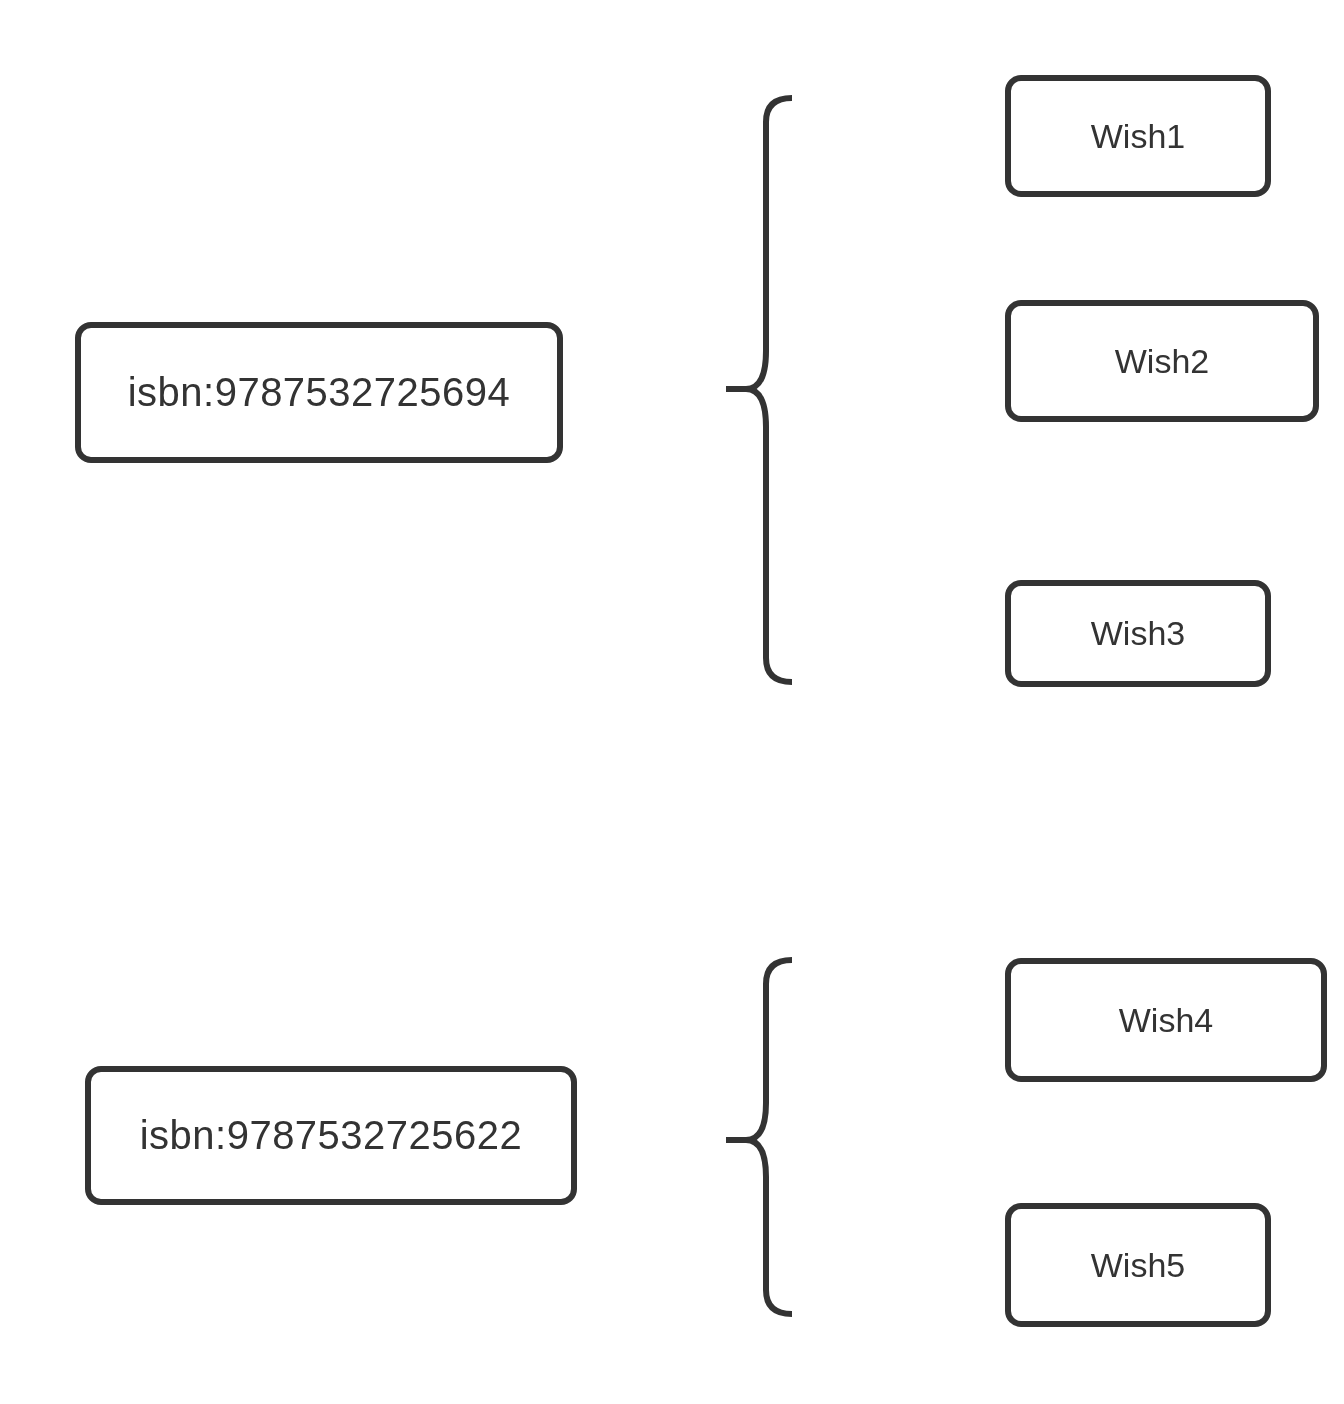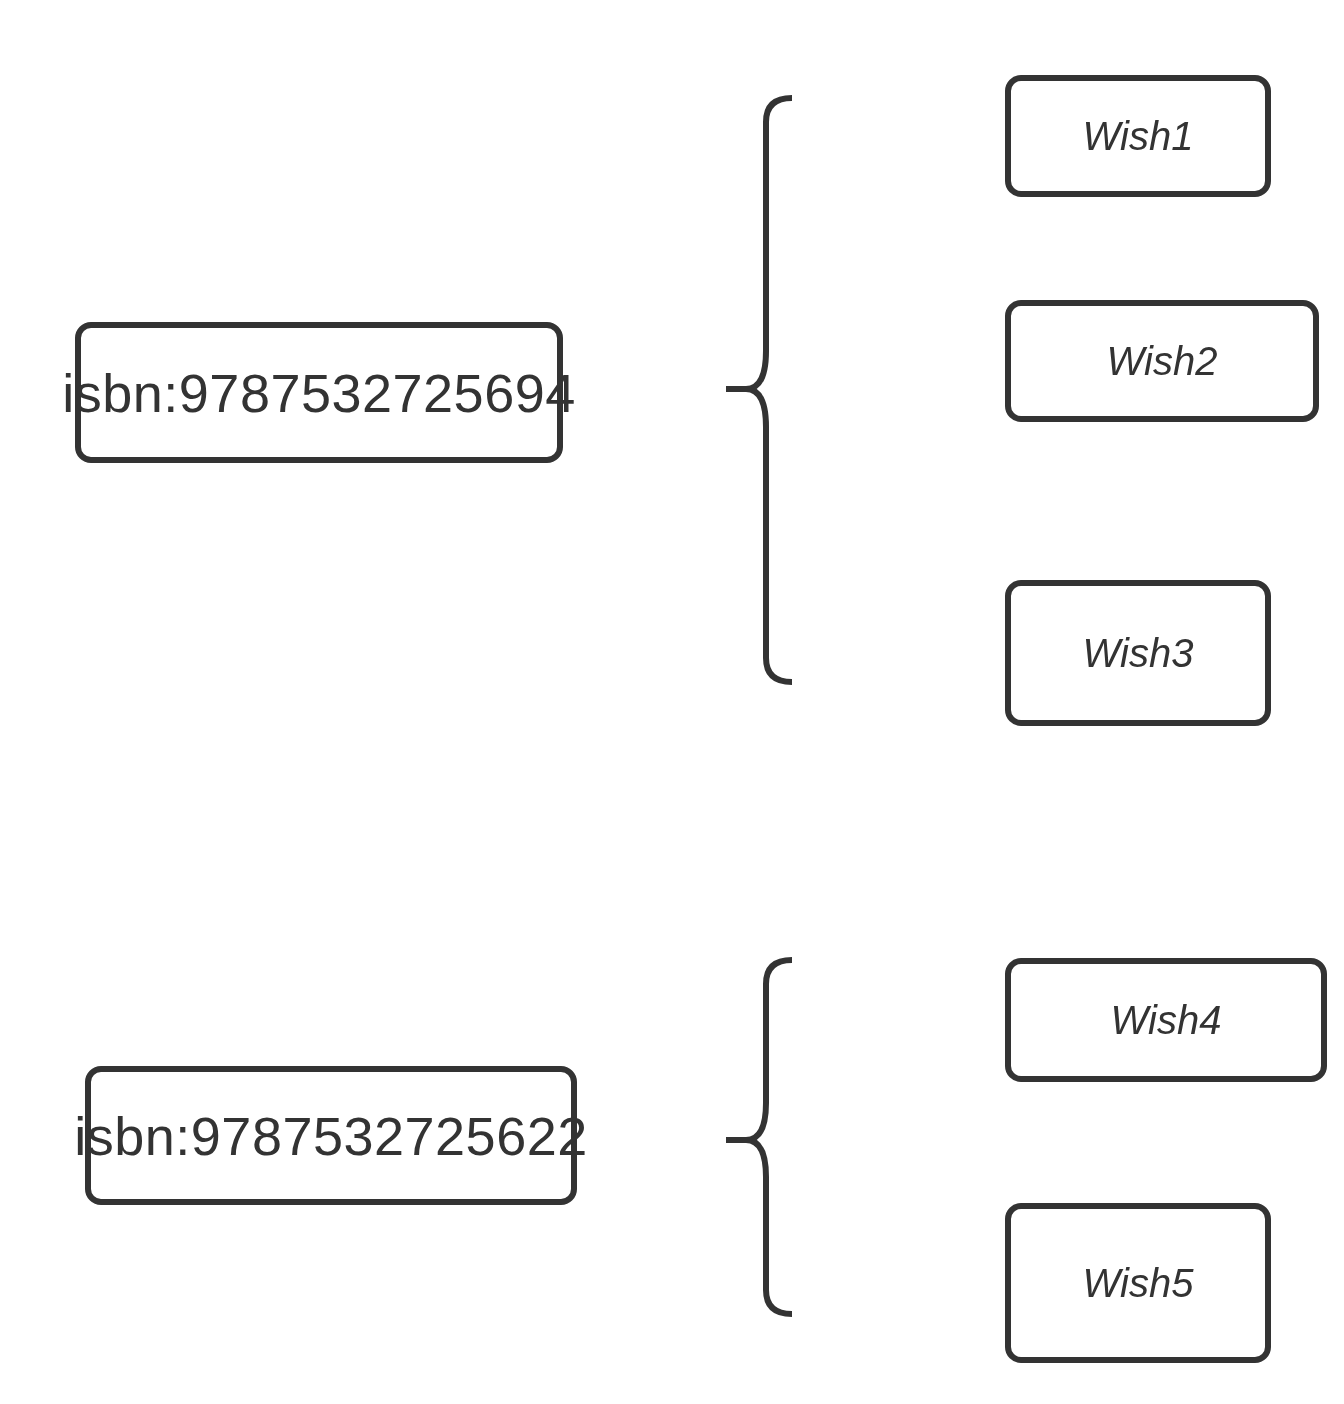--- a/index.html
+++ b/index.html
@@ -40,36 +40,35 @@
     background: var(--bg, #ffffff);
     border: 6px solid var(--stroke, #333333);
     border-radius: 16px;
     display: flex;
     align-items: center;
     justify-content: center;
     color: var(--stroke, #333333);
     white-space: nowrap;
   }
   .parent-node {
-    font-size: 54px;
+    font-size: 40px;
     letter-spacing: 0.5px;
     justify-content: center;
   }
   .child-node {
-    font-size: 40px;
-    font-style: italic;
+    font-size: 34px;
   }
   
   #parent-1 { left: 75px;  top: 322px;  width: 488px; height: 141px; }
   #parent-2 { left: 85px;  top: 1057px; width: 492px; height: 139px; margin-top: 9px; }
   #child-1  { left: 1005px; top: 75px;   width: 266px; height: 122px; }
   #child-2  { left: 1005px; top: 300px;  width: 314px; height: 122px; }
-  #child-3  { left: 1005px; top: 580px;  width: 266px; height: 146px; }
+  #child-3  { left: 1005px; top: 580px;  width: 266px; height: 107px; }
   #child-4  { left: 1005px; top: 958px;  width: 322px; height: 124px; }
-  #child-5  { left: 1005px; top: 1203px; width: 266px; height: 160px; }
+  #child-5  { left: 1005px; top: 1203px; width: 266px; height: 124px; }
 </style>
 </head>
 <body>
 
 <div class="canvas">
 
   <svg class="braces-layer" width="1344" height="1404" viewBox="0 0 1344 1404" aria-hidden="true">
     <path d="M792 98 Q766 98 766 122 L766 351 Q766 389 746 389 L726 389 L746 389 Q766 389 766 427 L766 658 Q766 682 792 682"></path>
     <path d="M792 960 Q766 960 766 984 L766 1103 Q766 1140 746 1140 L726 1140 L746 1140 Q766 1140 766 1177 L766 1290 Q766 1314 792 1314"></path>
   </svg>

